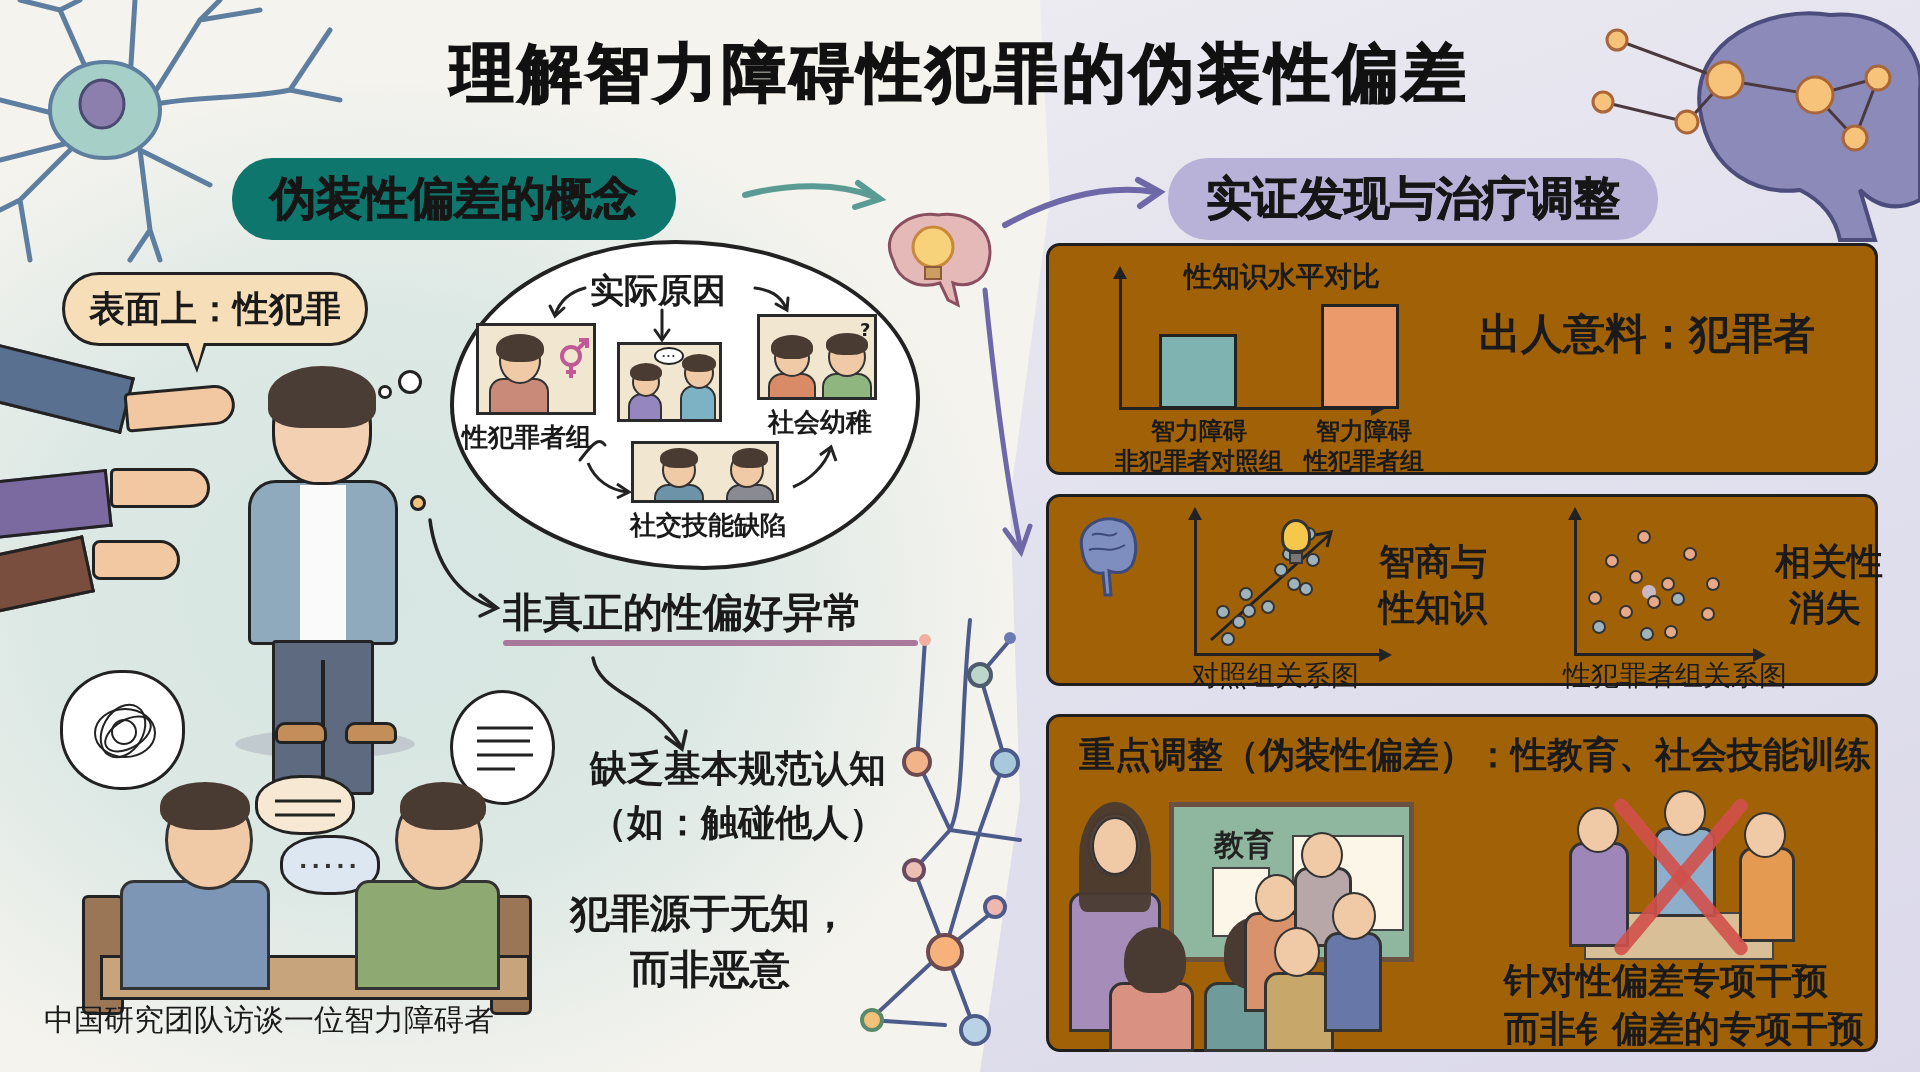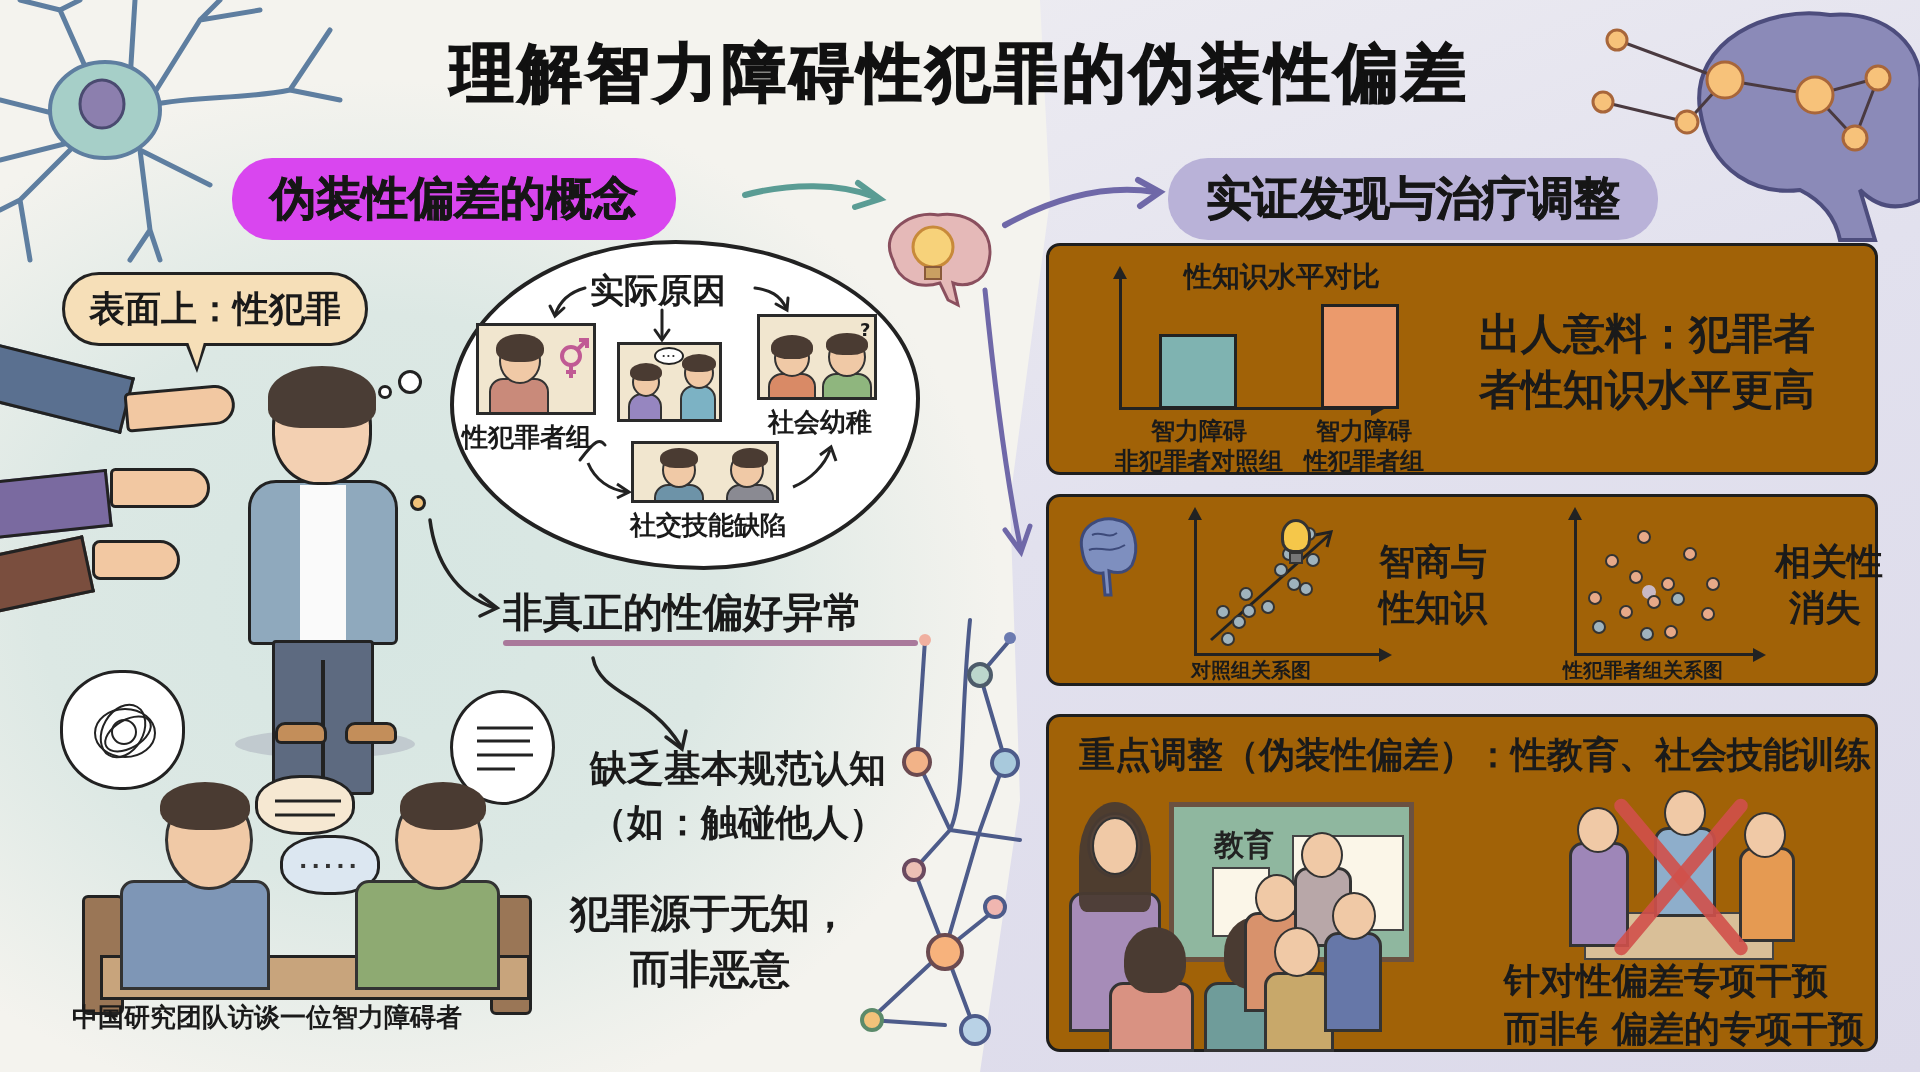--- a/index.html
+++ b/index.html
@@ -26,21 +26,21 @@
     left: 0; top: 30px; width: 1920px; text-align: center;
     font-size: 64px; font-weight: 900; letter-spacing: 4px; color: #111;
     -webkit-text-stroke: 1.5px #111;
   }
 
   
   .pill {
     font-size: 46px; font-weight: 700; padding: 10px 38px; border-radius: 40px;
     color: #161616; -webkit-text-stroke: 0.8px #161616; white-space: nowrap;
   }
-  .pill.teal { background: #d946ef; left: 232px; top: 158px; }
+  .pill.teal { background: #0f766e; left: 232px; top: 158px; }
   .pill.purple { background: #b9b2d8; left: 1168px; top: 158px; text-align: center; }
 
   
   .speech {
     left: 62px; top: 272px; width: 306px; height: 74px; border: 3px solid #222;
     border-radius: 38px; background: #f6dfb8; font-size: 36px; font-weight: 700;
     display: flex; align-items: center; justify-content: center; white-space: nowrap;
   }
   .speech::after {
     content: ""; position: absolute; left: 120px; bottom: -30px; width: 0; height: 0;
@@ -82,21 +82,21 @@
   .hand { position: absolute; width: 90px; height: 40px; background: #f2c8a2; border: 3px solid #222; border-radius: 8px 30px 30px 8px; }
 
   
   .tdot { position: absolute; border-radius: 50%; background: #fff; border: 3px solid #222; }
 
   
   .not-real { left: 503px; top: 585px; font-size: 40px; font-weight: 700; white-space: nowrap; }
   .underline { left: 503px; top: 640px; width: 415px; height: 6px; background: #a9799b; border-radius: 3px; }
   .lack-norm { left: 568px; top: 742px; font-size: 37px; font-weight: 700; line-height: 54px; text-align: center; width: 340px; }
   .ignorance { left: 560px; top: 885px; font-size: 40px; font-weight: 700; line-height: 56px; text-align: center; width: 300px; }
-  .caption { left: 72px; top: 1000px; font-size: 26px; font-weight: 700; white-space: nowrap; }
+  .caption { left: 44px; top: 1000px; font-size: 30px; font-weight: 400; white-space: nowrap; }
 
   
   .table { left: 100px; top: 955px; width: 430px; height: 45px; background: #c8a47c; border: 3px solid #222; }
   .chair { position: absolute; width: 42px; height: 120px; background: #9a7656; border: 3px solid #222; border-radius: 6px; }
   .small-bubble { position: absolute; background: #fff; border: 3px solid #222; border-radius: 50%; display: flex; align-items: center; justify-content: center; font-size: 22px; font-weight: 700; color: #333; letter-spacing: 4px; }
 
   
   .panel { position: absolute; left: 1046px; width: 832px; background: #a16207; border: 3px solid #1e1e1e; border-radius: 14px; }
   .p1 { top: 243px; height: 232px; }
   .p2 { top: 494px; height: 192px; }
@@ -106,21 +106,21 @@
   .axis-h { position: absolute; height: 3px; background: #222; }
   .arrow-up { position: absolute; width: 0; height: 0; border-left: 7px solid transparent; border-right: 7px solid transparent; border-bottom: 13px solid #222; }
   .arrow-right { position: absolute; width: 0; height: 0; border-top: 7px solid transparent; border-bottom: 7px solid transparent; border-left: 13px solid #222; }
   .bar { position: absolute; border: 3px solid #222; }
   .chart-title { font-size: 28px; font-weight: 700; white-space: nowrap; }
   .bar-label { font-size: 24px; font-weight: 700; text-align: center; line-height: 30px; white-space: nowrap; }
   .surprise { font-size: 42px; font-weight: 700; line-height: 56px; white-space: nowrap; }
 
   .dot { position: absolute; width: 14px; height: 14px; border-radius: 50%; border: 2px solid #333; }
   .scatter-label { font-size: 36px; font-weight: 700; line-height: 46px; white-space: nowrap; }
-  .scatter-caption { font-size: 20px; font-weight: 700; white-space: nowrap; }
+  .scatter-caption { font-size: 28px; font-weight: 400; white-space: nowrap; }
 
   .p3-title { font-size: 36px; font-weight: 700; white-space: nowrap; }
   .board { position: absolute; background: #8fb79f; border: 5px solid #6b5140; }
   .paper { position: absolute; background: #fbf6e8; border: 2px solid #444; }
   .board-text { position: absolute; font-size: 30px; font-weight: 700; color: #222; }
   .target-text { font-size: 36px; font-weight: 700; line-height: 48px; white-space: nowrap; }
   .xmark { position: absolute; width: 14px; background: #d0504a; border-radius: 7px; opacity: .9; }
   .bulb { position: absolute; border-radius: 50% 50% 40% 40%; background: #f5c74a; border: 3px solid #333; }
   svg { position: absolute; overflow: visible; }
 </style>
@@ -365,21 +365,20 @@
   <div class="axis-v" style="left:70px;top:28px;height:135px;"></div>
   <div class="arrow-up" style="left:64px;top:20px;"></div>
   <div class="axis-h" style="left:70px;top:161px;height:3px;width:255px;"></div>
   <div class="arrow-right" style="left:322px;top:156px;"></div>
   <div class="bar" style="left:110px;top:88px;width:78px;height:75px;background:#7fb3b1;"></div>
   <div class="bar" style="left:272px;top:58px;width:78px;height:105px;background:#eb9a6c;"></div>
   <div class="abs bar-label" style="left:55px;top:170px;width:190px;">智力障碍<br>非犯罪者对照组</div>
   <div class="abs bar-label" style="left:240px;top:170px;width:150px;">智力障碍<br>性犯罪者组</div>
   <div class="abs surprise" style="left:430px;top:60px;">
     <div>出人意料：犯罪者</div>
-    <div>者性知识水平更高</div>
   </div>
 </div>
 
 <div class="panel p2">
   <svg style="left:28px;top:18px;width:60px;height:90px" viewBox="0 0 60 90">
     <path d="M5 35 C0 10 25 0 40 5 C60 8 62 35 55 50 C48 60 38 58 32 56 L34 80 L28 80 L26 58 C15 60 7 50 5 35 Z" fill="#7e8fbf" stroke="#3d4a7a" stroke-width="3"></path>
     <path d="M15 20 C25 15 30 25 40 18 M12 35 C22 30 32 40 48 30" stroke="#3d4a7a" stroke-width="2" fill="none"></path>
   </svg>
 
   <div class="axis-v" style="left:145px;top:18px;height:140px;"></div>

